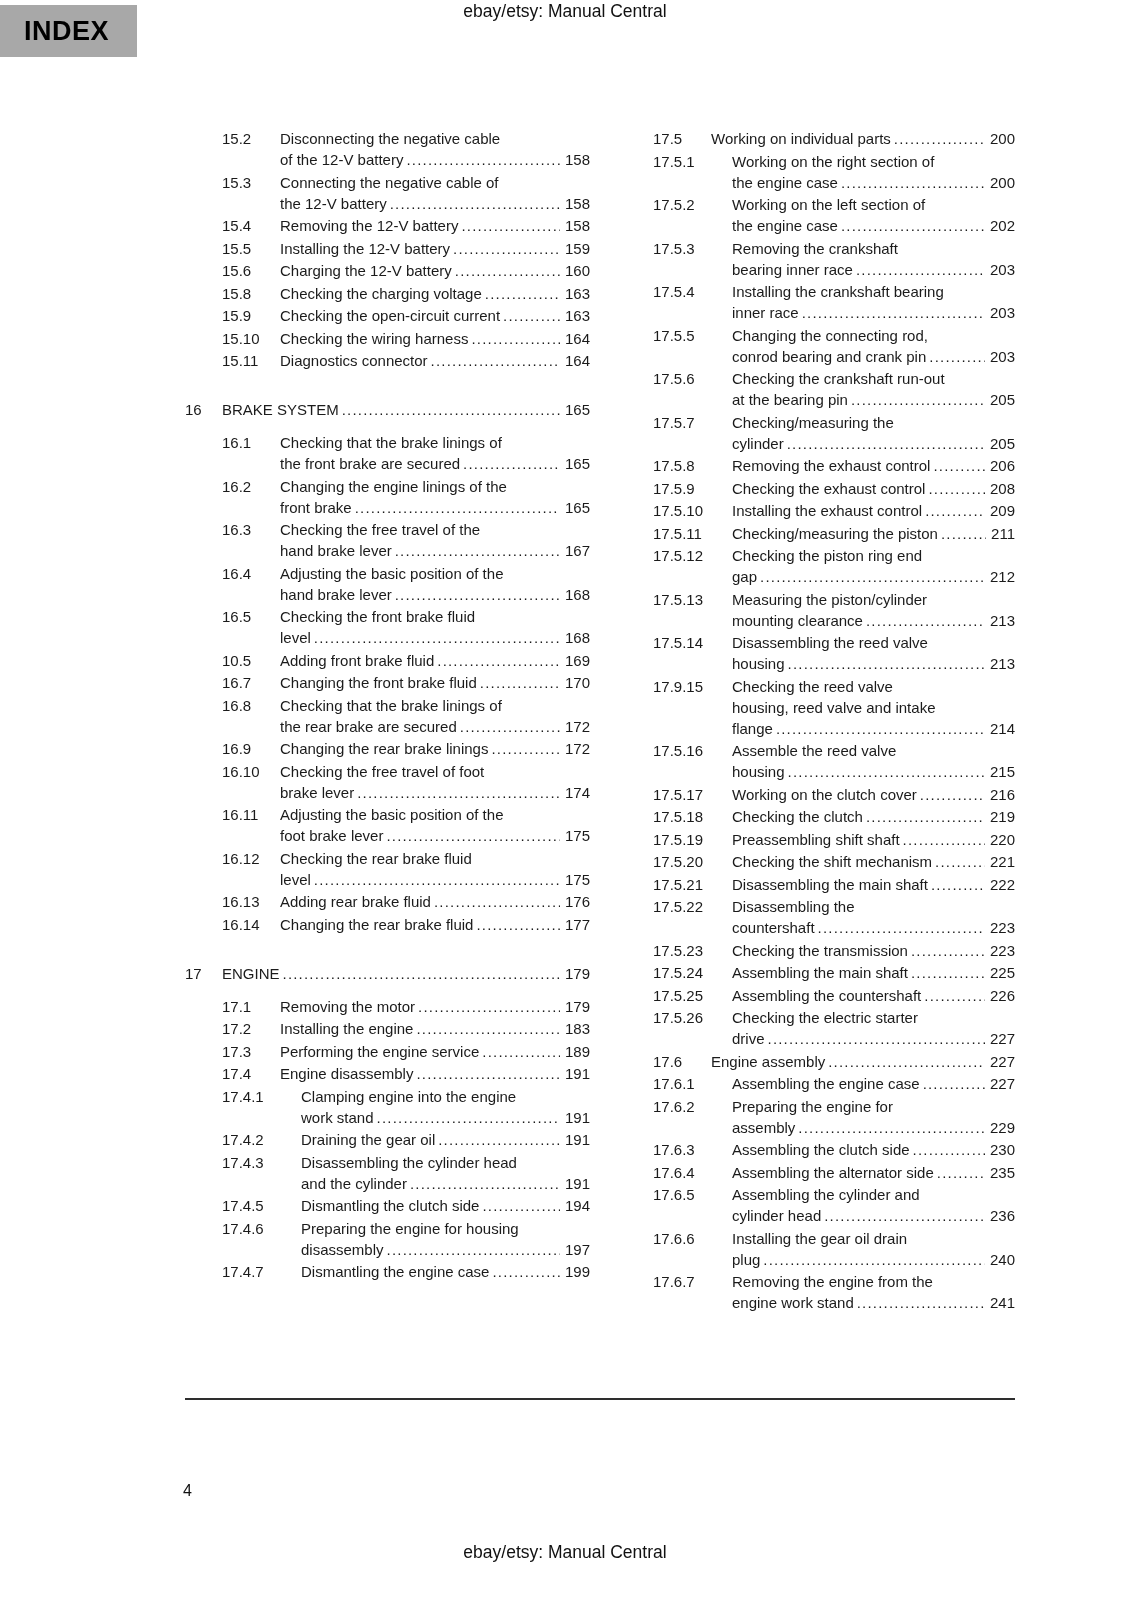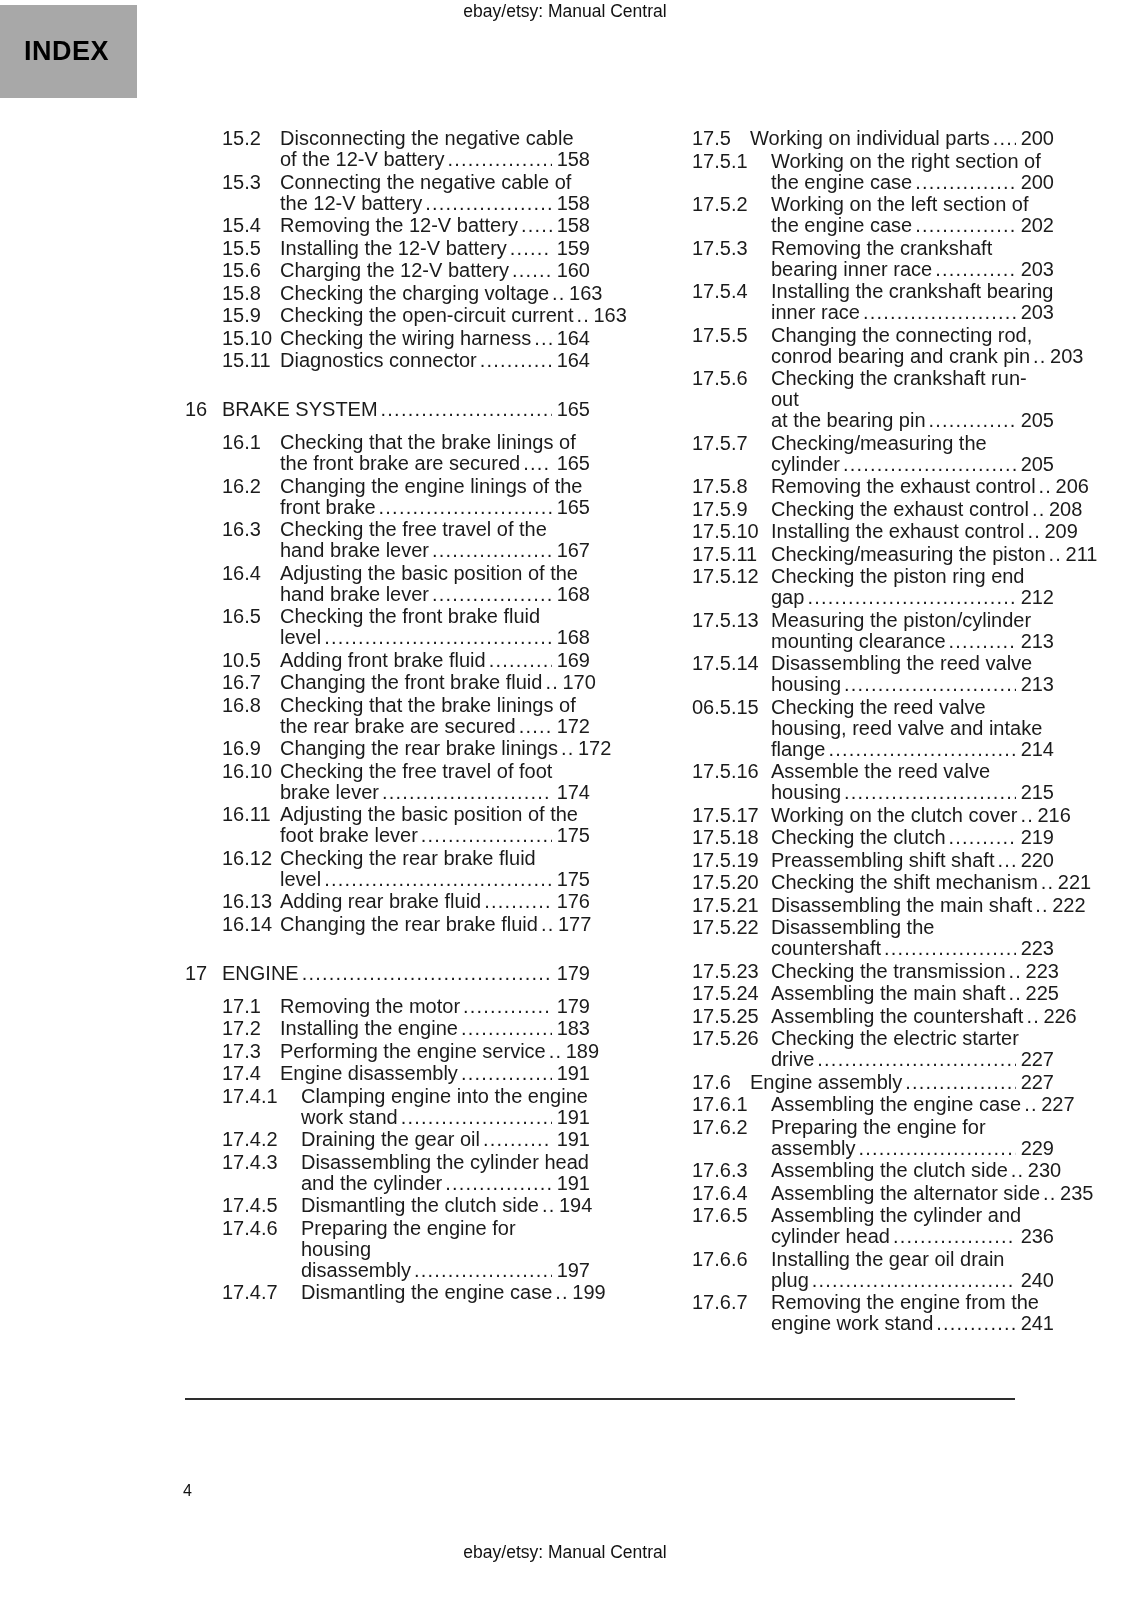--- a/index.html
+++ b/index.html
@@ -10,34 +10,34 @@
     overflow: hidden;
     font-family: "Liberation Sans", sans-serif;
     color: #1b1b1b;
   }
   .header-title {
     position: absolute; top: 1px; left: 0; width: 100%;
     text-align: center; font-size: 17.5px; color: #111;
   }
   .index-box {
     position: absolute; top: 5px; left: 0;
-    width: 137px; height: 93px;
+    width: 137px; height: 52px;
     background: #a8a8a8;
     display: flex; align-items: center;
   }
   .index-label {
     font-size: 27px; font-weight: bold; color: #000;
     padding-left: 24px; letter-spacing: 0.5px;
   }
   .toc-col {
     position: absolute; top: 128px;
-    font-size: 20px; line-height: 21px;
+    font-size: 15px; line-height: 21px;
   }
   .col-left  { left: 185px; width: 405px; }
-  .col-right { left: 692px; width: 362px; }
+  .col-right { left: 653px; width: 362px; }
 
   .entry { position: relative; margin-bottom: 1.5px; }
   .col-left .lvl2, .col-left .lvl3 { margin-left: 37px; }
   .entry .num { position: absolute; left: 0; top: 0; white-space: nowrap; }
   .lvl1 .body { padding-left: 37px; margin-top: 28px; }
   .lvl2 .body { padding-left: 58px; }
   .lvl3 .body { padding-left: 79px; }
   .lvl1 { margin-top: 14px; margin-bottom: 12px; }
 
   .line.last { display: flex; align-items: baseline; }
@@ -595,21 +595,21 @@
       <div class="body">
         <div class="line">Disassembling the reed valve</div>
         <div class="line last">
           <span class="ttl">housing</span>
           <span class="dots"></span>
           <span class="page">213</span>
         </div>
       </div>
     </div>
     <div class="entry lvl3">
-      <span class="num">06.5.15</span>
+      <span class="num">17.9.15</span>
       <div class="body">
         <div class="line">Checking the reed valve</div>
         <div class="line">housing, reed valve and intake</div>
         <div class="line last">
           <span class="ttl">flange</span>
           <span class="dots"></span>
           <span class="page">214</span>
         </div>
       </div>
     </div>

